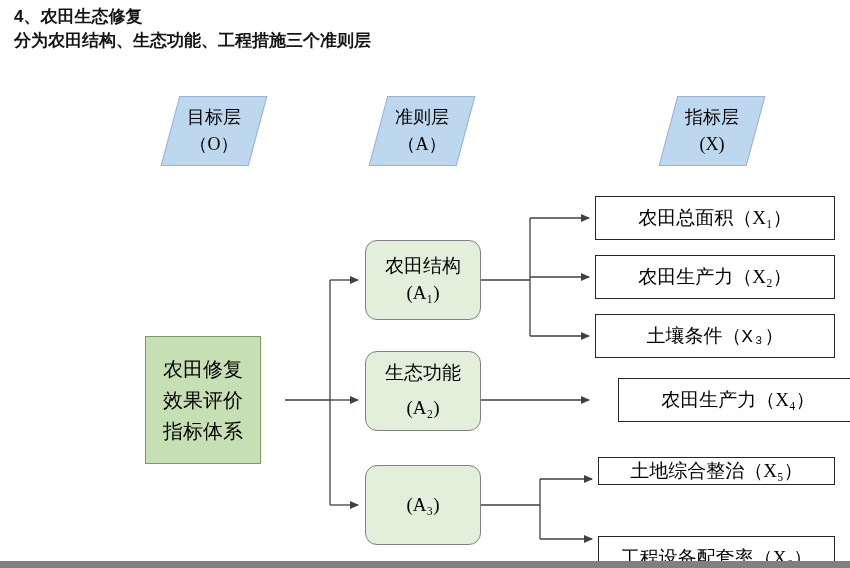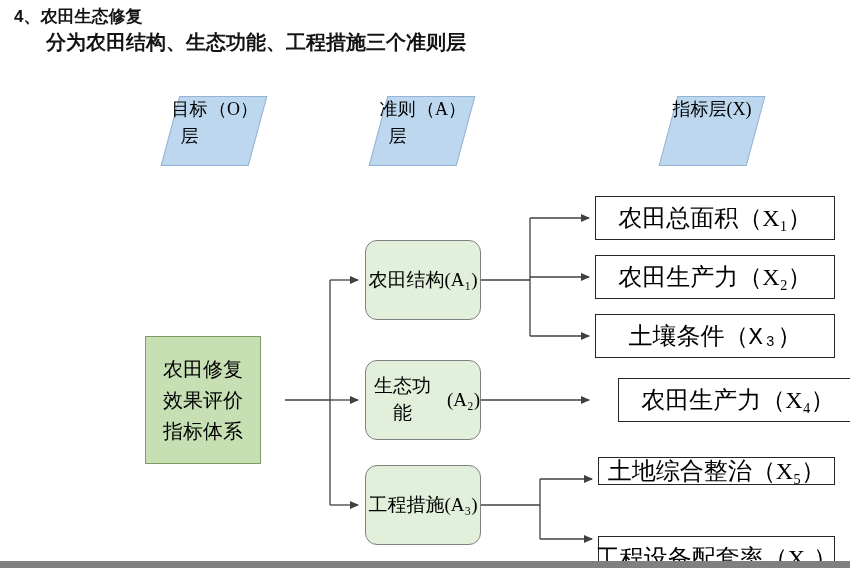--- a/index.html
+++ b/index.html
@@ -18,21 +18,21 @@
   }
   .title, .subtitle {
     position: absolute;
     left: 14px;
     font-family: "Liberation Sans", "DejaVu Sans", sans-serif;
     font-weight: bold;
     color: #141414;
     white-space: nowrap;
   }
   .title { top: 5px; font-size: 17px; }
-  .subtitle { top: 29px; font-size: 20px; margin-left: 32px; }
+  .subtitle { top: 29px; font-size: 17px; }
 
   .connectors {
     position: absolute;
     left: 0; top: 0;
     width: 850px; height: 568px;
   }
   .connectors g {
     stroke: var(--line, #404040);
     stroke-width: 1.3;
     fill: none;
@@ -52,21 +52,22 @@
     position: absolute;
     inset: 0;
     background: var(--header-fill, #BDD7EE);
     border: 1px solid var(--header-border, #95B3D7);
     transform: skewX(-15deg);
   }
   .pgram-text {
     position: absolute;
     inset: 0;
     display: flex;
-    align-items: flex-start;
+    flex-direction: column;
+    align-items: center;
     justify-content: center;
     font-size: 18px;
     line-height: 1.5;
     text-align: center;
   }
 
   .goal-box {
     position: absolute;
     left: 145px;
     top: 336px;
@@ -87,39 +88,40 @@
   .crit {
     position: absolute;
     left: 365px;
     width: 116px;
     height: 80px;
     box-sizing: border-box;
     background: var(--criteria-fill, #E2EFDA);
     border: 1px solid var(--criteria-border, #808080);
     border-radius: 12px;
     display: flex;
+    flex-direction: column;
     align-items: center;
     justify-content: center;
     font-size: 19px;
     line-height: 1.4;
     text-align: center;
   }
   .crit-a1 { top: 240px; }
-  .crit-a2 { top: 360px; gap: 8px; }
+  .crit-a2 { top: 351px; gap: 8px; }
   .crit-a3 { top: 465px; }
 
   .ind {
     position: absolute;
     box-sizing: border-box;
     background: var(--indicator-fill, #FFFFFF);
     border: 1.4px solid var(--indicator-border, #262626);
     display: flex;
     align-items: center;
     justify-content: center;
-    font-size: 24px;
+    font-size: 19px;
     white-space: nowrap;
   }
   .ind-x1 { left: 595px; top: 196px; width: 240px; height: 44px; }
   .ind-x2 { left: 595px; top: 255px; width: 240px; height: 44px; }
   .ind-x3 { left: 595px; top: 314px; width: 240px; height: 44px; font-family: Liberation Mono, monospace; }
   .ind-x4 { left: 618px; top: 378px; width: 240px; height: 44px; }
   .ind-x5 { left: 598px; top: 457px; width: 237px; height: 28px; }
   .ind-x6 { left: 598px; top: 536px; width: 237px; height: 44px; }
 
   .bottom-bar {
@@ -197,21 +199,20 @@
 
   <div class="crit crit-a1">
     <div>农田结构</div>
     <div>(A₁)</div>
   </div>
   <div class="crit crit-a2">
     <div>生态功能</div>
     <div>(A₂)</div>
   </div>
   <div class="crit crit-a3">
-    <div>工程措施</div>
     <div>(A₃)</div>
   </div>
 
   <div class="ind ind-x1">
     <span>农田总面积（X₁）</span>
   </div>
   <div class="ind ind-x2">
     <span>农田生产力（X₂）</span>
   </div>
   <div class="ind ind-x3">

